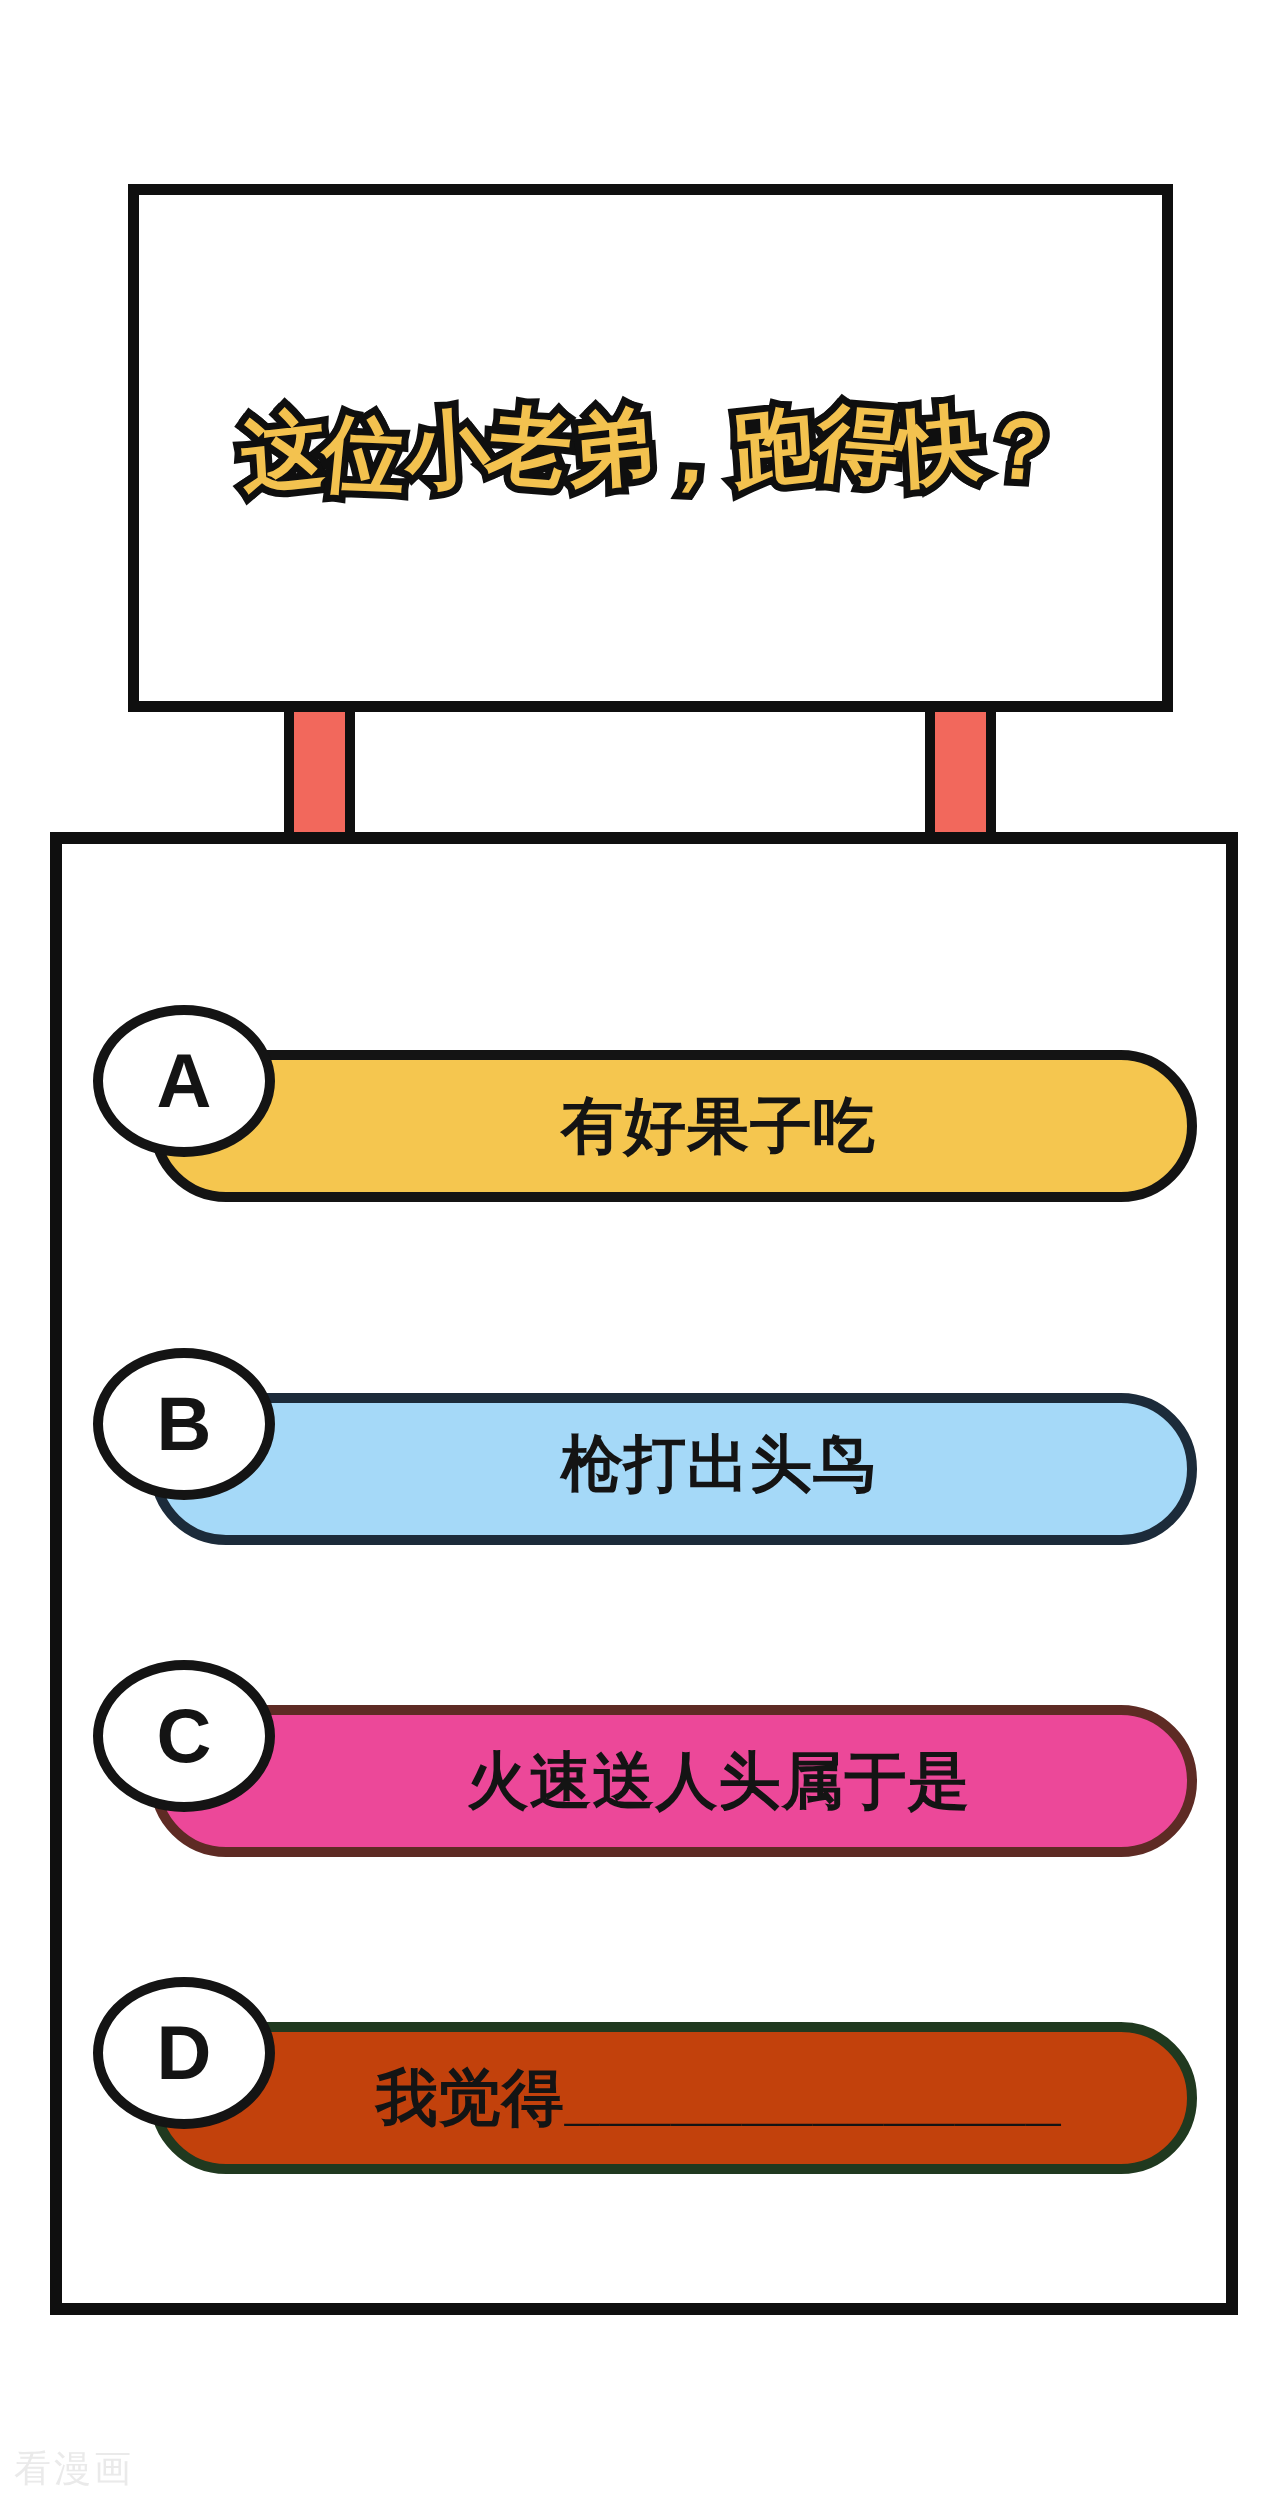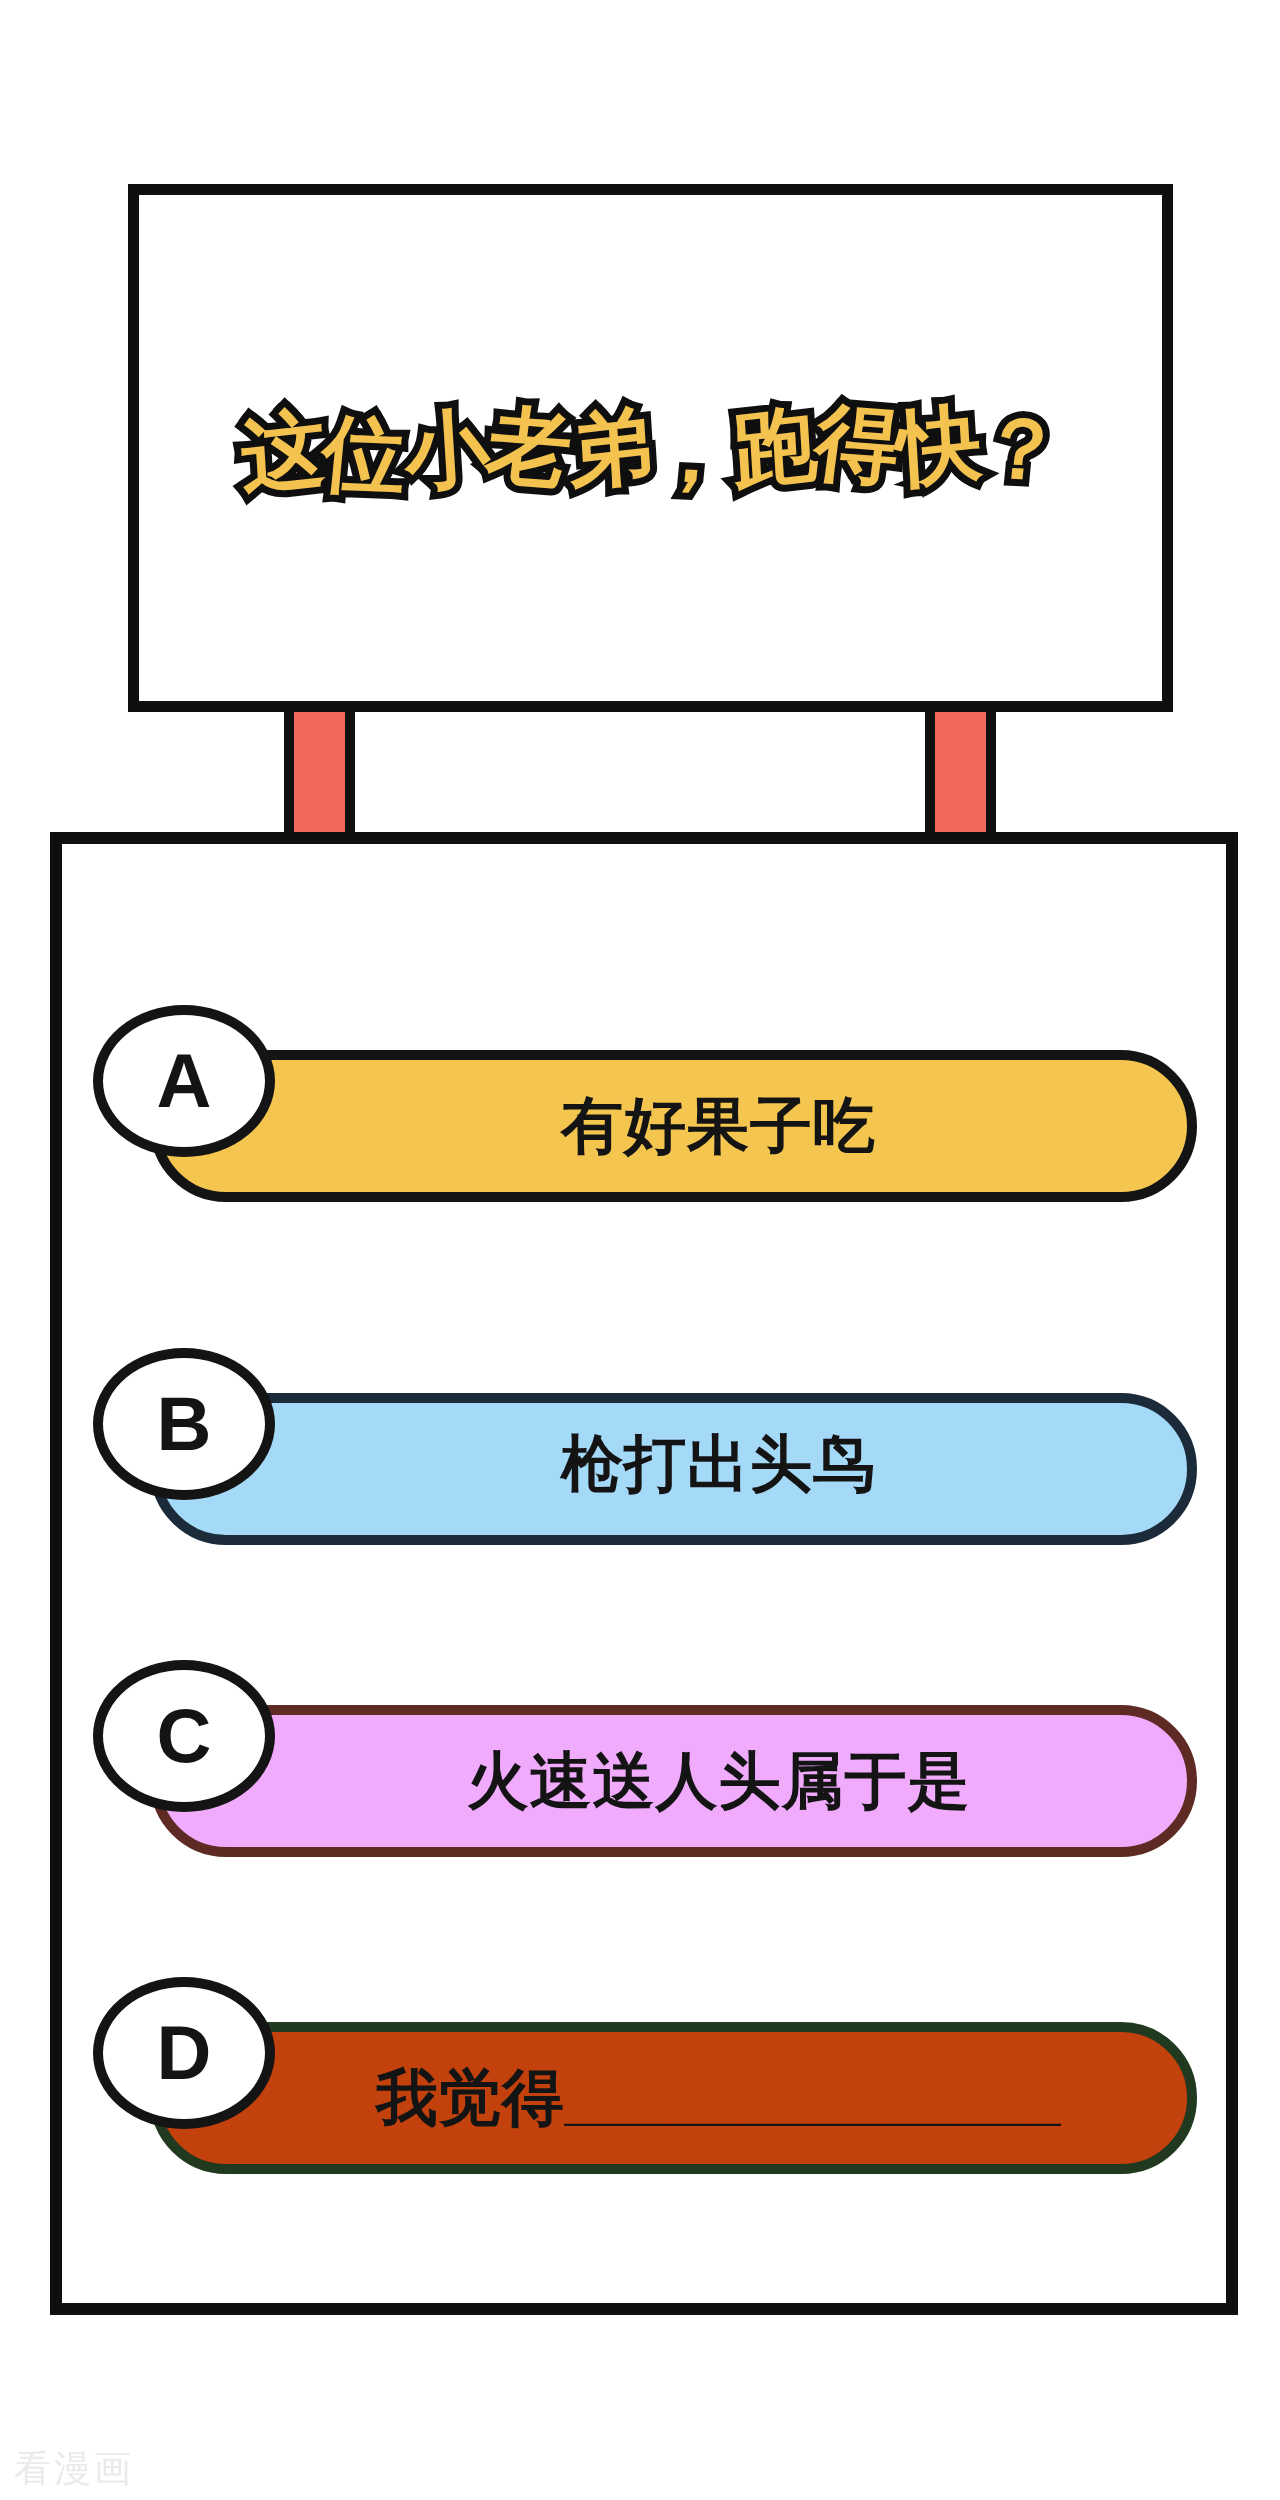--- a/index.html
+++ b/index.html
@@ -105,21 +105,21 @@
 <div class="option option-b">
   <div class="pill" style="background: rgb(165, 217, 248); border-color: rgb(28, 43, 58); font-family: Liberation Mono, monospace;">
     <span class="pill-text">枪打出头鸟</span>
   </div>
   <div class="bubble">
     <span class="bubble-letter">B</span>
   </div>
 </div>
 
 <div class="option option-c">
-  <div class="pill" style="background: #f0abfc; border-color: rgb(94, 43, 36);">
+  <div class="pill" style="background: #ec4899; border-color: rgb(94, 43, 36);">
     <span class="pill-text">火速送人头属于是</span>
   </div>
   <div class="bubble">
     <span class="bubble-letter">C</span>
   </div>
 </div>
 
 <div class="option option-d">
   <div class="pill" style="background: #c2410c; border-color: rgb(32, 57, 31);">
     <span class="pill-text">我觉得______________</span>

